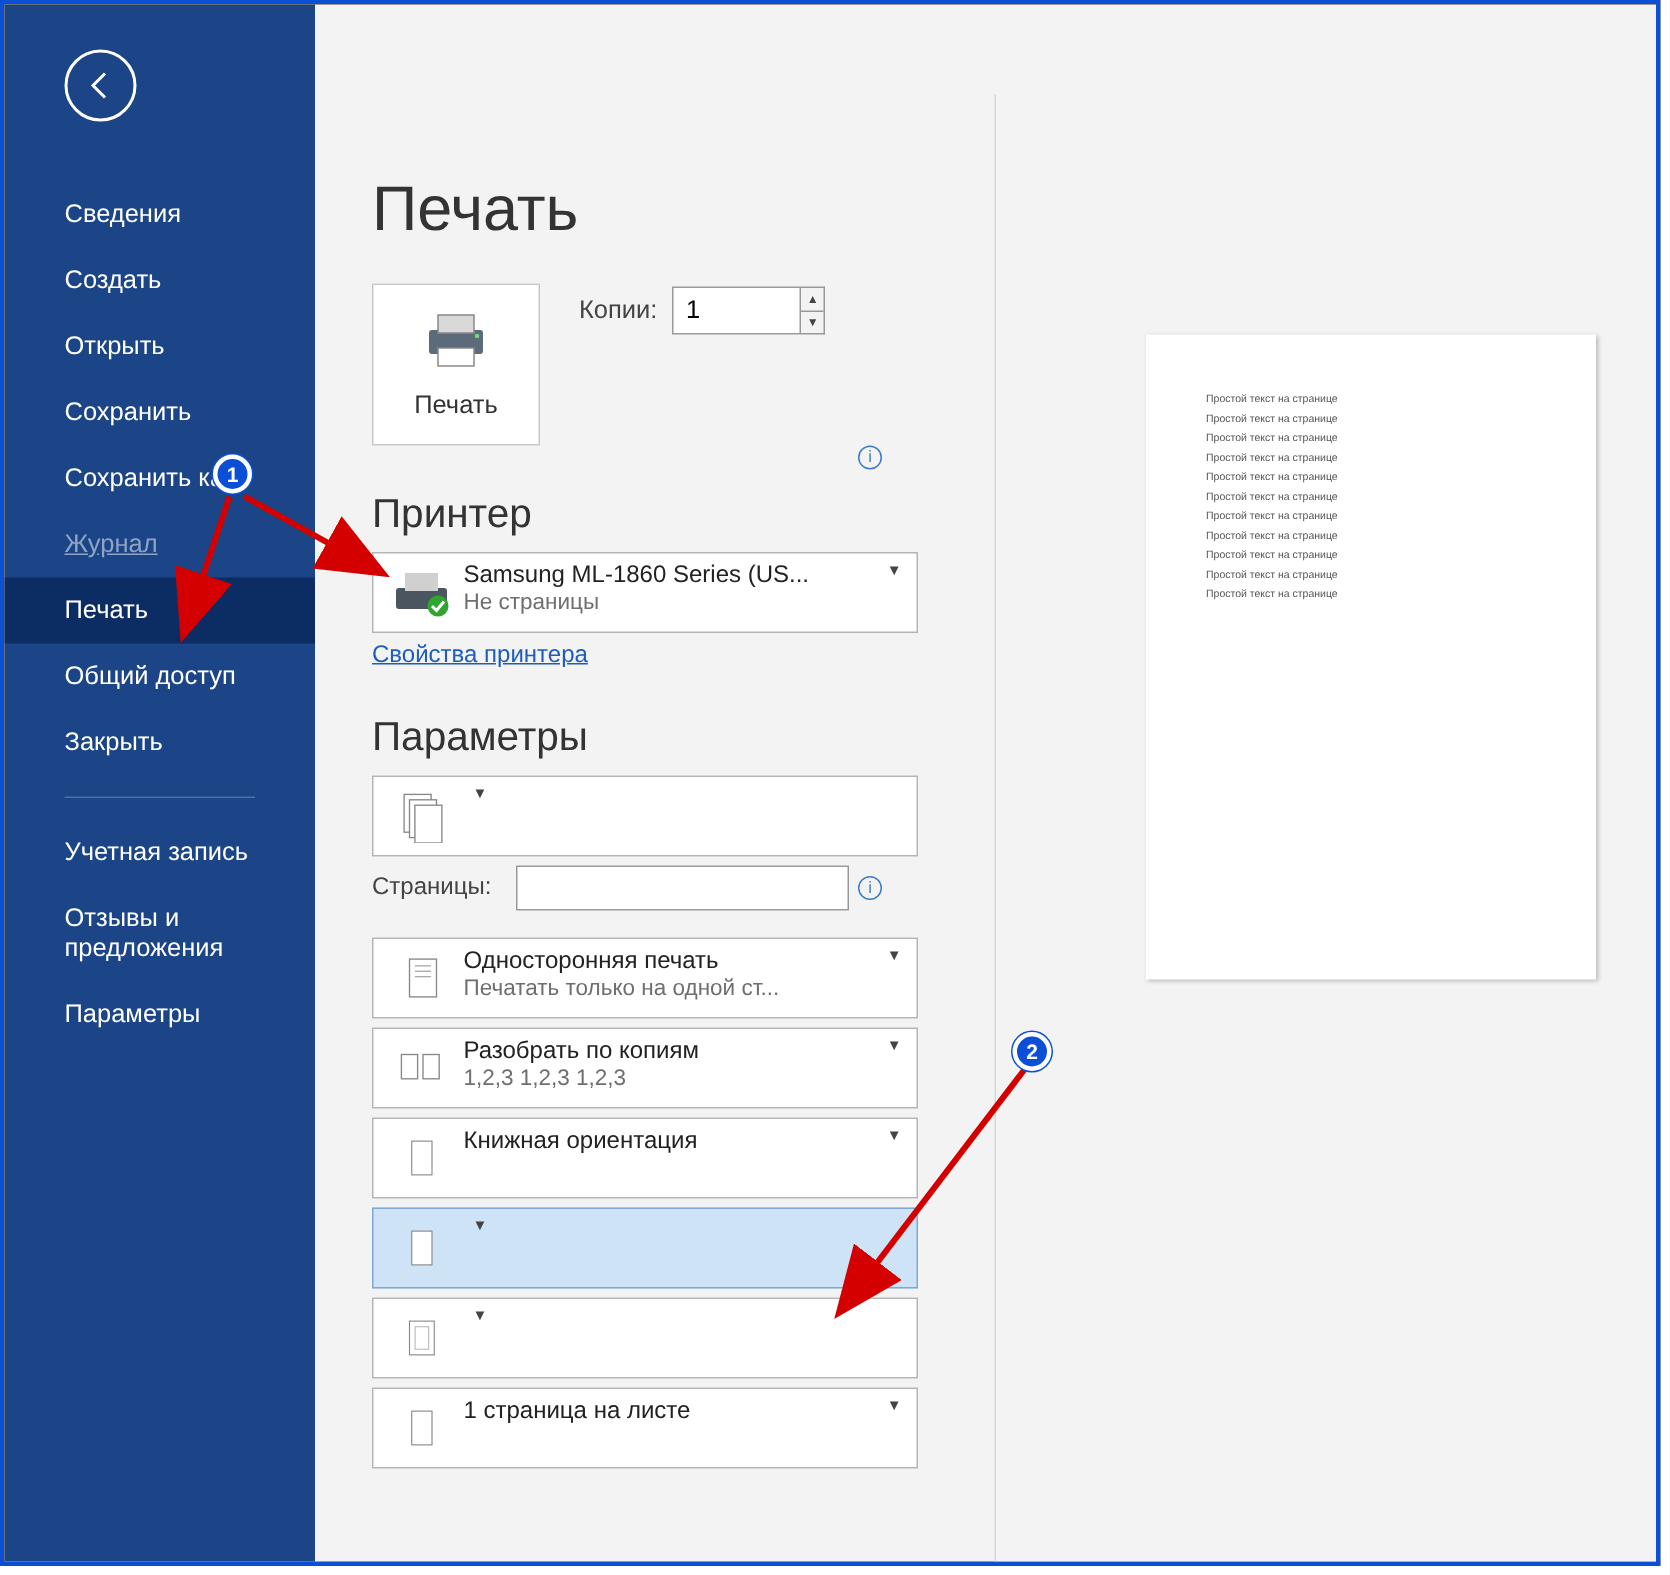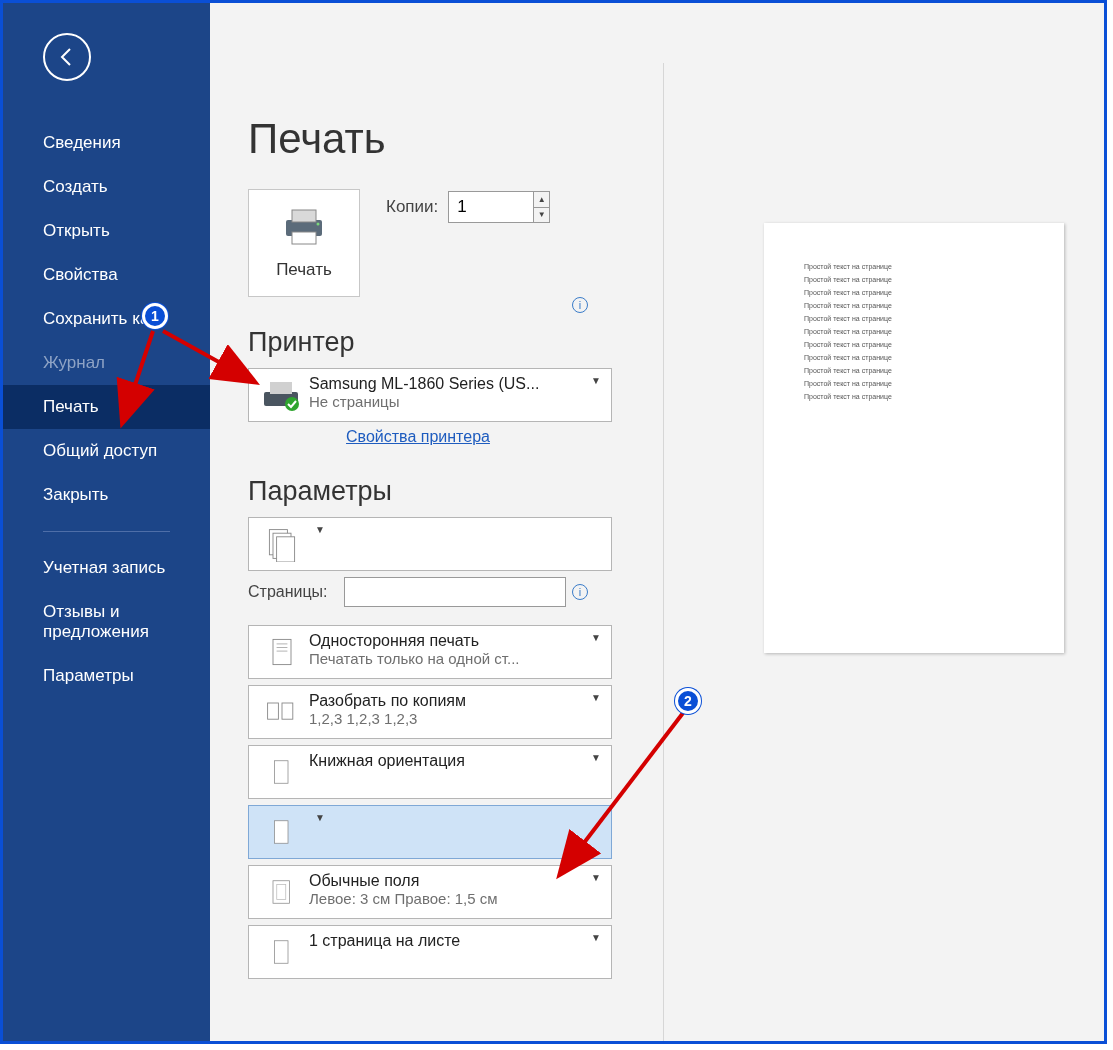--- a/index.html
+++ b/index.html
@@ -3,21 +3,21 @@
 <meta charset="utf-8">
 <style>
 * { box-sizing: border-box; margin: 0; padding: 0; font-family: "Segoe UI", Arial, sans-serif; }
 body { background: #fff; width: 1113px; height: 1050px; overflow: hidden; position: relative; }
 .frame { width: 1107px; height: 1044px; border: 3px solid #0a4fd6; position: relative; background: #eab308; overflow: hidden; }
 .titlebar { position: absolute; top: 0; right: 0; height: 50px; display: flex; align-items: center; padding-right: 35px; font-size: 17px; color: #444; }
 .sidebar { position: absolute; left: 0; top: 0; width: 207px; height: 100%; background: #1c4588; color: #fff; padding-top: 30px; }
 .back-btn { width: 48px; height: 48px; border: 2px solid #fff; border-radius: 50%; margin-left: 40px; margin-bottom: 40px; display: flex; align-items: center; justify-content: center; cursor: pointer; }
 .back-btn svg { width: 24px; height: 24px; }
 .nav-item { padding: 12px 0 12px 40px; font-size: 17px; color: #fff; cursor: pointer; }
-.nav-item.dim { color: #8ea3c5; }
+.nav-item.dim { color: #8ea3c5; text-decoration: underline; }
 .nav-item.active { background: #0b2d64; }
 .nav-sep { border-top: 1px solid #4e6ea8; margin: 14px 40px; }
 .main { position: absolute; left: 207px; top: 0; right: 0; height: 100%; background: #f3f3f3; padding: 20px 0 0 38px; }
 .page-title { font-size: 42px; font-weight: 300; color: #333; margin-top: 92px; }
 .print-row { display: flex; align-items: flex-start; margin-top: 26px; }
 .print-btn { width: 112px; height: 108px; border: 1px solid #c7c7c7; background: #fff; display: flex; flex-direction: column; align-items: center; justify-content: center; cursor: pointer; }
 .print-btn svg { width: 44px; height: 40px; }
 .print-btn .lbl { margin-top: 14px; font-size: 17px; color: #333; }
 .copies-area { margin-left: 26px; display: flex; align-items: center; height: 36px; }
 .copies-label { font-size: 17px; color: #444; margin-right: 10px; }
@@ -30,21 +30,21 @@
 .printer-header { display: flex; align-items: flex-start; width: 340px; }
 .printer-header .section-title { flex: 1; }
 .dropdown { width: 364px; border: 1px solid #b5b5b5; background: #fff; padding: 6px 10px; display: flex; align-items: flex-start; cursor: pointer; margin-bottom: 6px; position: relative; }
 .dropdown.selected { background: #cfe3f7; border-color: #7fa8d6; }
 .dropdown .icon-slot { width: 46px; height: 40px; display: flex; align-items: center; justify-content: center; margin-right: 4px; }
 .dropdown .text-col { flex: 1; min-width: 0; }
 .dropdown .line1 { font-size: 16px; color: #222; white-space: nowrap; overflow: hidden; text-overflow: ellipsis; }
 .dropdown .line2 { font-size: 15px; color: #6f6f6f; white-space: nowrap; overflow: hidden; text-overflow: ellipsis; }
 .dropdown .caret { font-size: 10px; color: #444; margin-left: 6px; }
 .link { color: #1e5cbf; text-decoration: underline; font-size: 16px; cursor: pointer; }
-.link-right { width: 340px; text-align: center; margin-bottom: 4px; }
+.link-right { width: 340px; text-align: left; margin-bottom: 4px; }
 .pages-row { width: 340px; display: flex; align-items: center; margin-bottom: 18px; }
 .pages-label { font-size: 16px; color: #444; width: 96px; }
 .pages-input { flex: 1; height: 30px; border: 1px solid #999; padding-left: 6px; }
 .pages-row .info-icon { margin-left: 6px; }
 .scrollbar { position: absolute; left: 600px; top: 330px; width: 18px; height: 666px; background: #eee; border: 1px solid #d0d0d0; }
 .scrollbar .up, .scrollbar .down { height: 18px; display: flex; align-items: center; justify-content: center; font-size: 9px; color: #555; cursor: pointer; }
 .scrollbar .track { height: calc(100% - 36px); position: relative; }
 .scrollbar .thumb { position: absolute; left: 2px; right: 2px; top: 0; height: 92%; background: #cfcfcf; }
 .preview-pane { position: absolute; left: 660px; top: 60px; right: 0; bottom: 0; background: #f3f3f3; border-left: 1px solid #d6d6d6; }
 .preview-page { position: absolute; left: 100px; top: 160px; width: 300px; height: 430px; background: #fff; box-shadow: 1px 1px 3px rgba(0,0,0,0.25); padding: 40px 40px; }
@@ -63,21 +63,21 @@
 
   <div class="sidebar">
     <div class="back-btn">
       <svg viewBox="0 0 24 24">
           <path d="M15 4 L7 12 L15 20" stroke="#fff" stroke-width="2" fill="none"></path>
         </svg>
     </div>
     <div class="nav-item"><span>Сведения</span></div>
     <div class="nav-item"><span>Создать</span></div>
     <div class="nav-item"><span>Открыть</span></div>
-    <div class="nav-item"><span>Свойства</span></div>
+    <div class="nav-item"><span>Сохранить</span></div>
     <div class="nav-item"><span>Сохранить как</span></div>
     <div class="nav-item dim"><span>Журнал</span></div>
     <div class="nav-item active"><span>Печать</span></div>
     <div class="nav-item"><span>Общий доступ</span></div>
     <div class="nav-item"><span>Закрыть</span></div>
     <div class="nav-sep"></div>
     <div class="nav-item"><span>Учетная запись</span></div>
     <div class="nav-item"><span>Отзывы и предложения</span></div>
     <div class="nav-item"><span>Параметры</span></div>
   </div>
@@ -195,24 +195,20 @@
       </div>
       <div class="caret">▼</div>
     </div>
 
     <div class="dropdown">
       <div class="icon-slot">
         <svg viewBox="0 0 40 40" width="30" height="36">
             <rect x="8" y="5" width="22" height="30" fill="#fff" stroke="#888"></rect>
             <rect x="13" y="10" width="12" height="20" fill="none" stroke="#bbb"></rect>
           </svg>
-      </div>
-      <div class="text-col">
-        <div class="line1">Обычные поля</div>
-        <div class="line2">Левое:  3 см    Правое:  1,5 см</div>
       </div>
       <div class="caret">▼</div>
     </div>
 
     <div class="dropdown" style="margin-bottom:0;">
       <div class="icon-slot">
         <svg viewBox="0 0 40 40" width="30" height="36">
             <rect x="10" y="5" width="18" height="30" fill="#fff" stroke="#888"></rect>
           </svg>
       </div>

